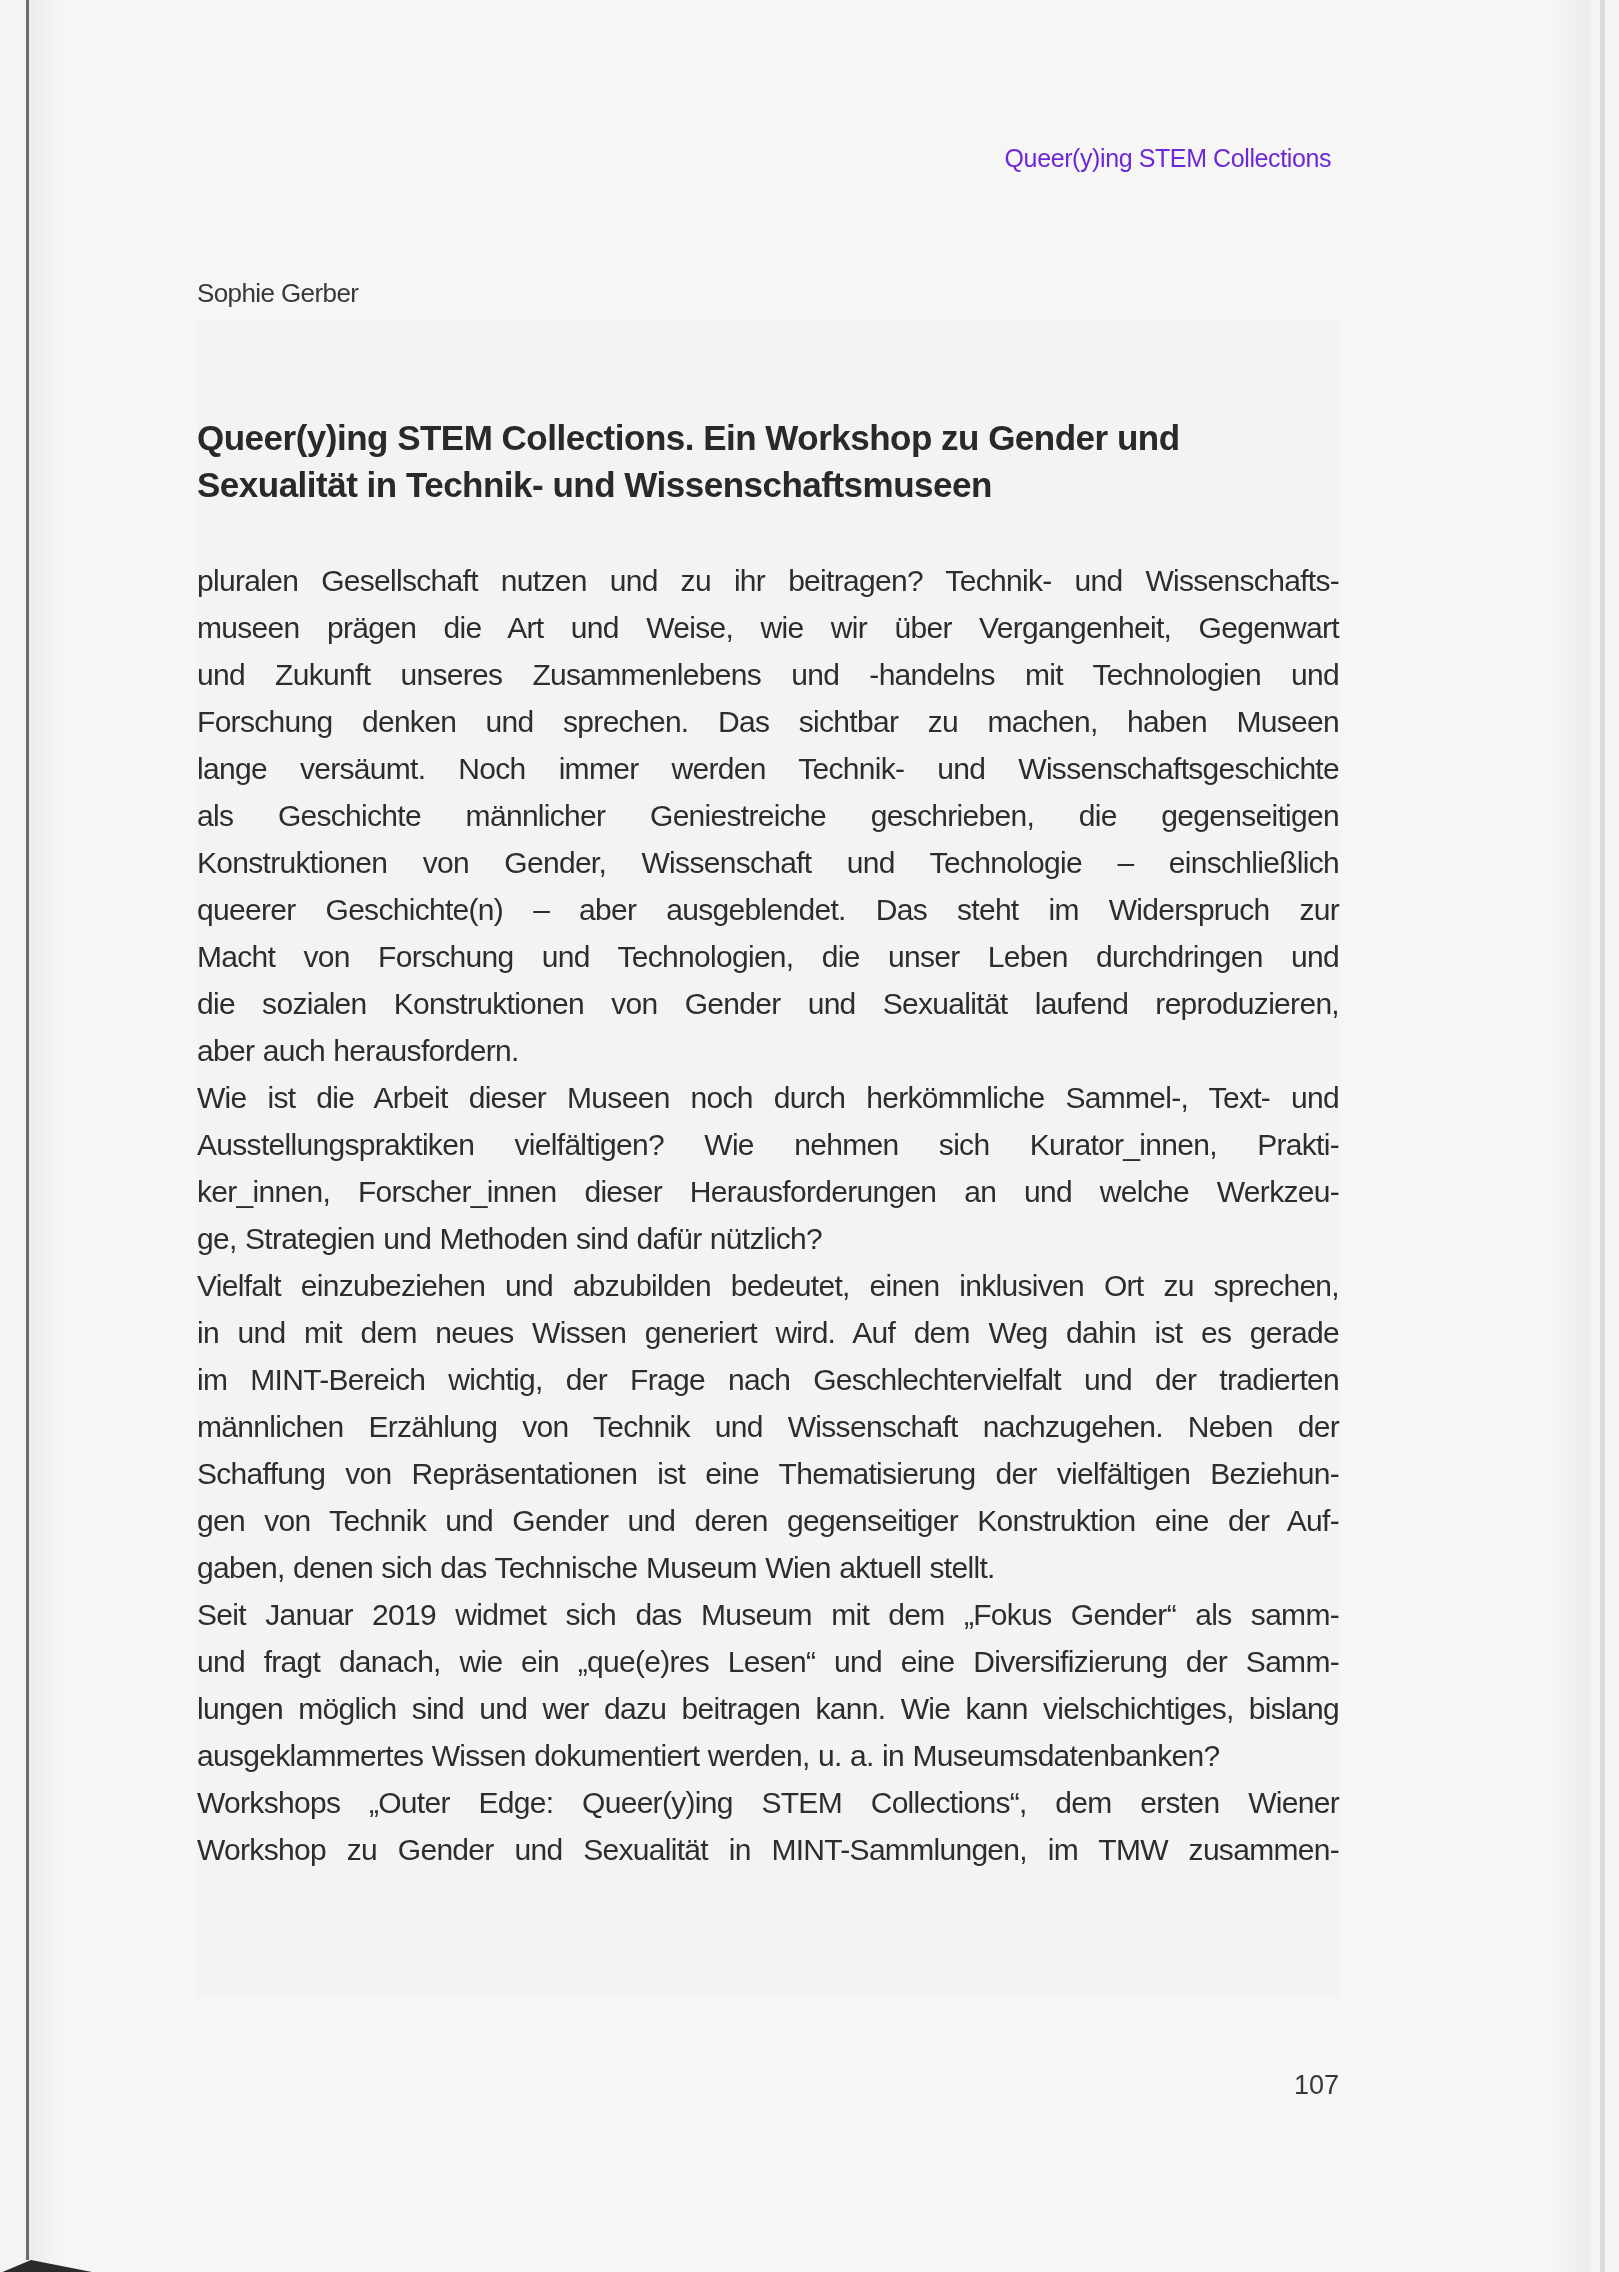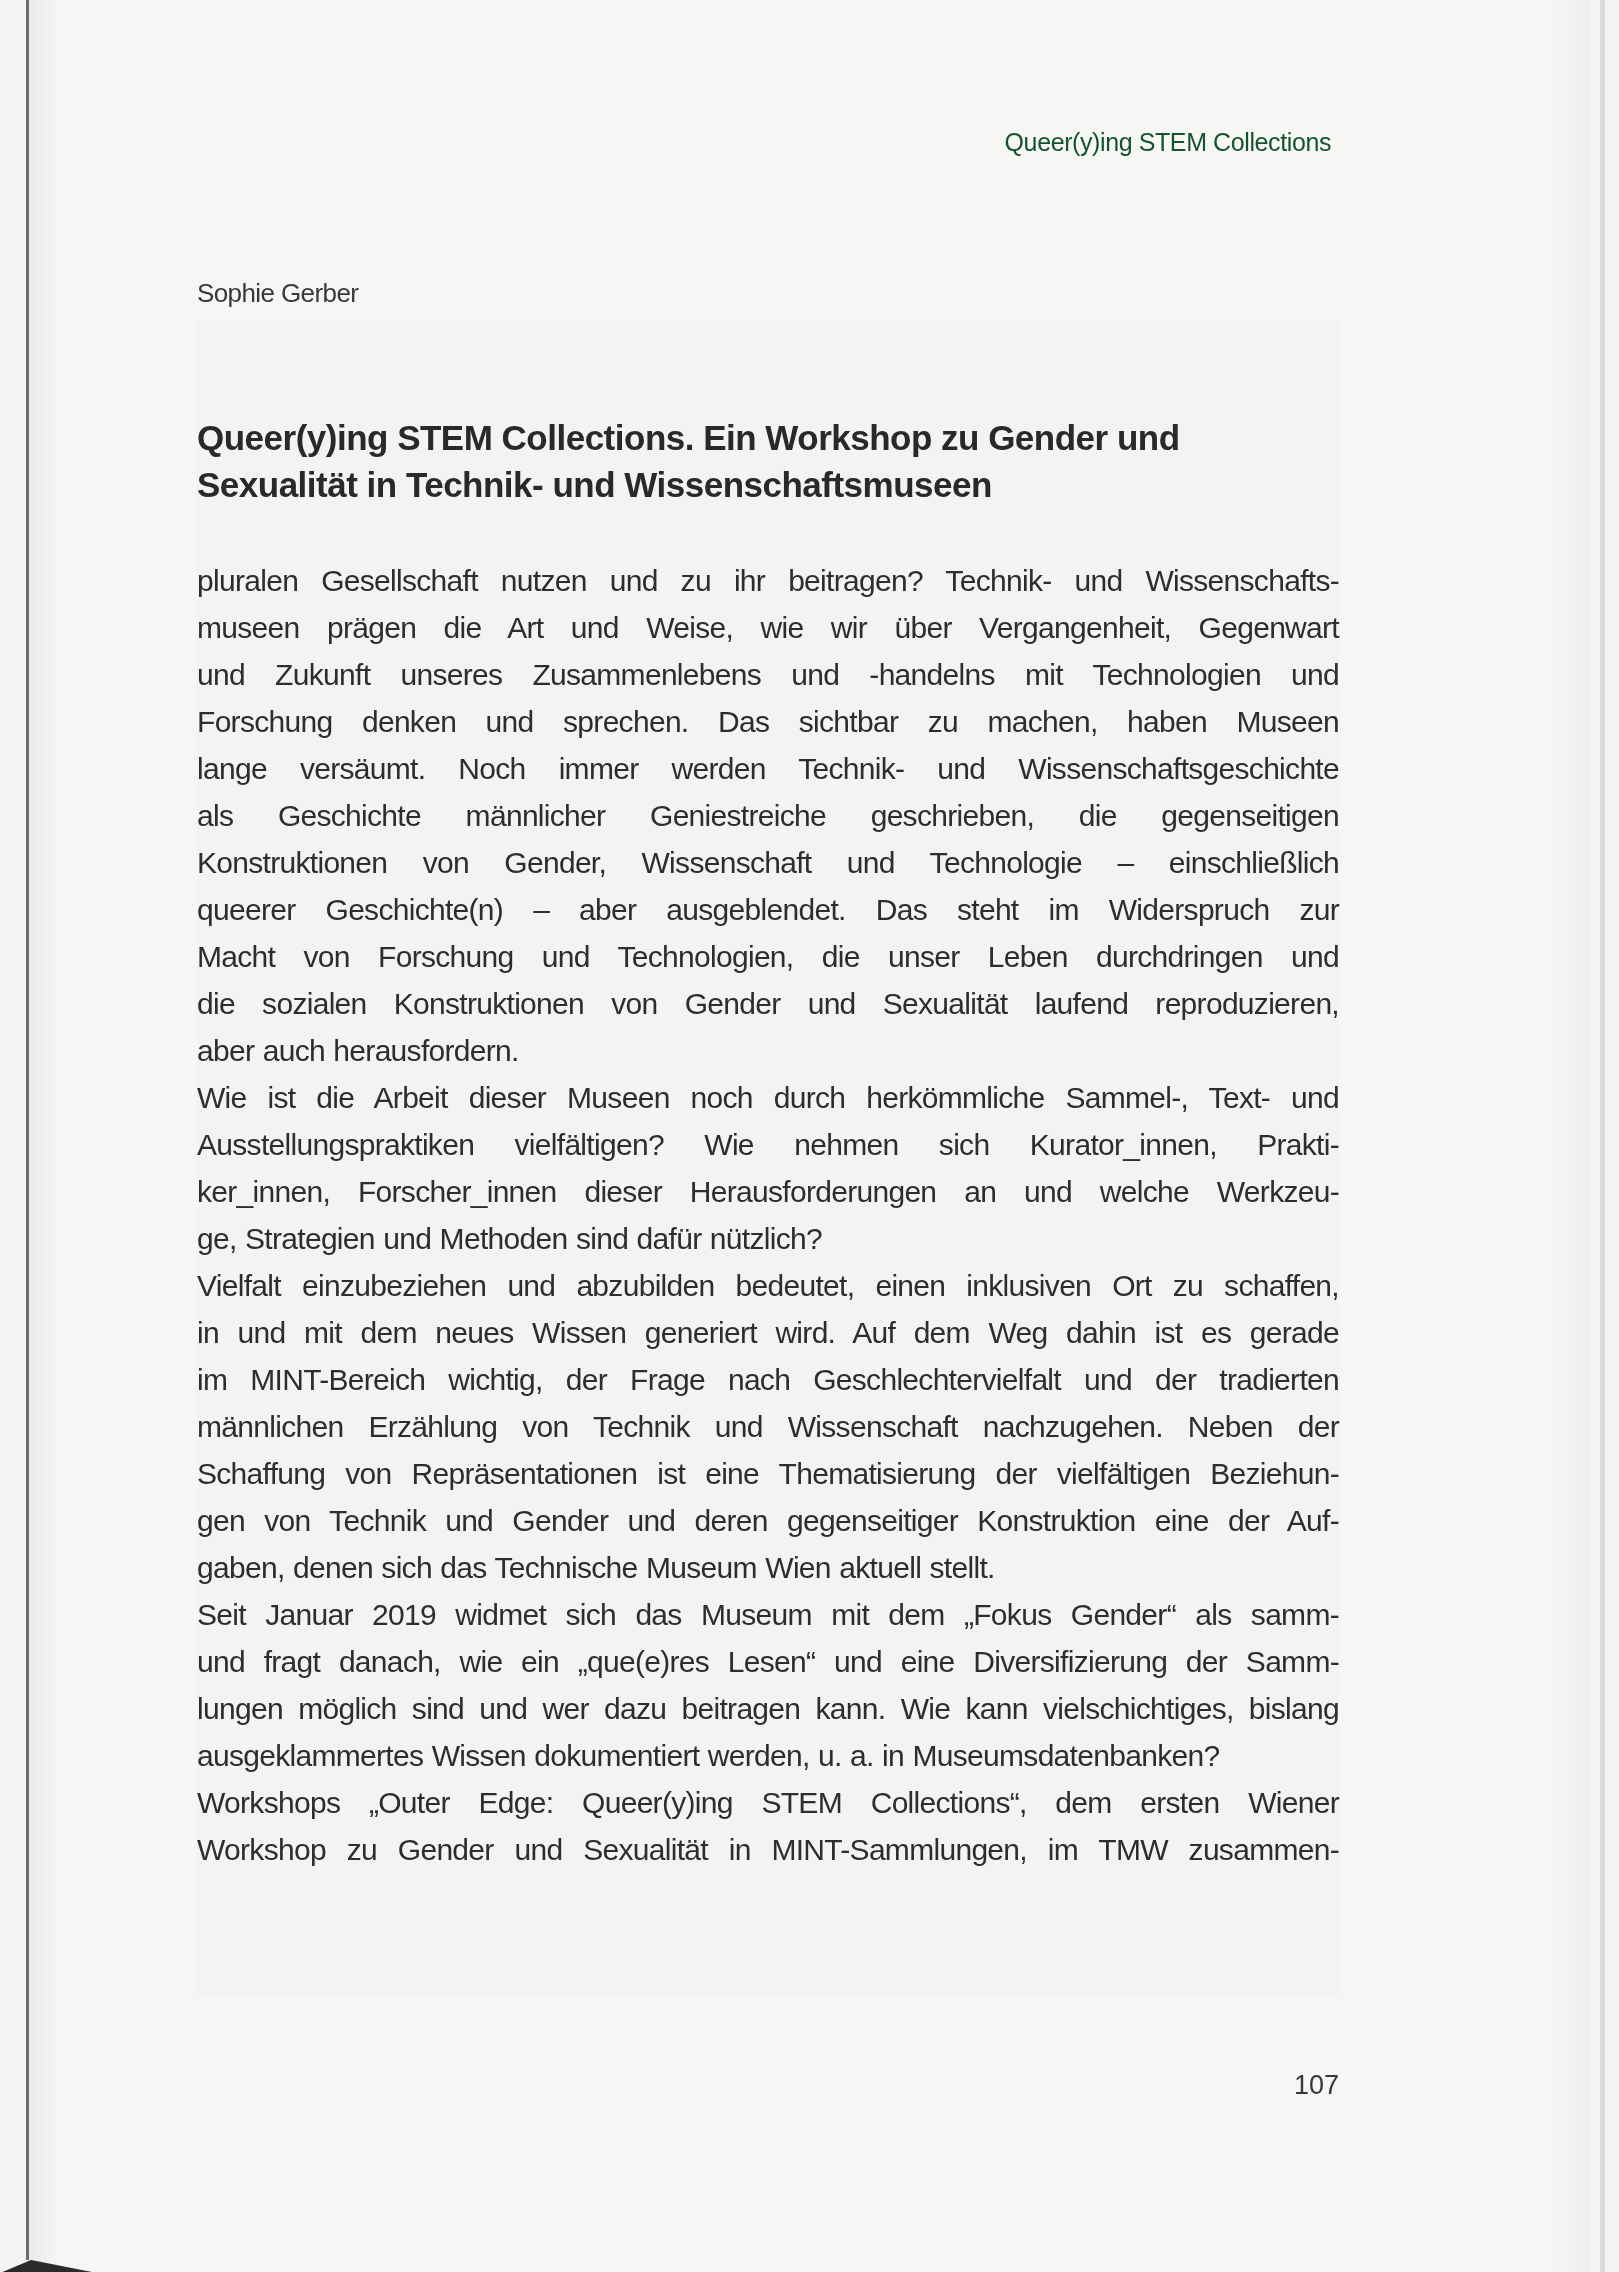--- a/index.html
+++ b/index.html
@@ -24,22 +24,22 @@
   .corner-shadow {
     position: absolute; left: 0; top: 2260px; width: 97px; height: 13px;
     background: #2b2a2c;
     clip-path: polygon(0 100%, 32% 0, 100% 100%);
   }
   .ghost-image {
     position: absolute; left: 197px; top: 320px; width: 1142px; height: 1677px;
     background: rgba(0,0,0,0.012);
   }
   .running-head {
-    position: absolute; top: 128px; right: 289px;
-    font-size: 25px; color: #14532d; letter-spacing: -0.4px;
+    position: absolute; top: 144px; right: 289px;
+    font-size: 25px; color: #6d28d9; letter-spacing: -0.4px;
   }
   .author {
     position: absolute; top: 278px; left: 197px;
     font-size: 26px; color: #3a383c; letter-spacing: -0.6px;
   }
   .title {
     position: absolute; top: 414px; left: 197px; width: 1158px;
     font-size: 35px; font-weight: bold; line-height: 47px;
     color: #2a282c; letter-spacing: -0.5px; margin: 0;
   }
@@ -87,21 +87,21 @@
     <span class="line">als Geschichte männlicher Geniestreiche geschrieben, die gegenseitigen</span>
     <span class="line">Konstruktionen von Gender, Wissenschaft und Technologie – einschließlich</span>
     <span class="line">queerer Geschichte(n) – aber ausgeblendet. Das steht im Widerspruch zur</span>
     <span class="line">Macht von Forschung und Technologien, die unser Leben durchdringen und</span>
     <span class="line">die sozialen Konstruktionen von Gender und Sexualität laufend reproduzieren,</span>
     <span class="line last">aber auch herausfordern.</span>
     <span class="line">Wie ist die Arbeit dieser Museen noch durch herkömmliche Sammel-, Text- und</span>
     <span class="line">Ausstellungspraktiken vielfältigen? Wie nehmen sich Kurator_innen, Prakti-</span>
     <span class="line">ker_innen, Forscher_innen dieser Herausforderungen an und welche Werkzeu-</span>
     <span class="line last">ge, Strategien und Methoden sind dafür nützlich?</span>
-    <span class="line">Vielfalt einzubeziehen und abzubilden bedeutet, einen inklusiven Ort zu schaffen,</span>
+    <span class="line">Vielfalt einzubeziehen und abzubilden bedeutet, einen inklusiven Ort zu sprechen,</span>
     <span class="line">in und mit dem neues Wissen generiert wird. Auf dem Weg dahin ist es gerade</span>
     <span class="line">im MINT-Bereich wichtig, der Frage nach Geschlechtervielfalt und der tradierten</span>
     <span class="line">männlichen Erzählung von Technik und Wissenschaft nachzugehen. Neben der</span>
     <span class="line">Schaffung von Repräsentationen ist eine Thematisierung der vielfältigen Beziehun-</span>
     <span class="line">gen von Technik und Gender und deren gegenseitiger Konstruktion eine der Auf-</span>
     <span class="line last">gaben, denen sich das Technische Museum Wien aktuell stellt.</span>
     <span class="line">Seit Januar 2019 widmet sich das Museum mit dem „Fokus Gender“ als samm-</span>
     <span class="line">und fragt danach, wie ein „que(e)res Lesen“ und eine Diversifizierung der Samm-</span>
     <span class="line">lungen möglich sind und wer dazu beitragen kann. Wie kann vielschichtiges, bislang</span>
     <span class="line last">ausgeklammertes Wissen dokumentiert werden, u. a. in Museumsdatenbanken?</span>

